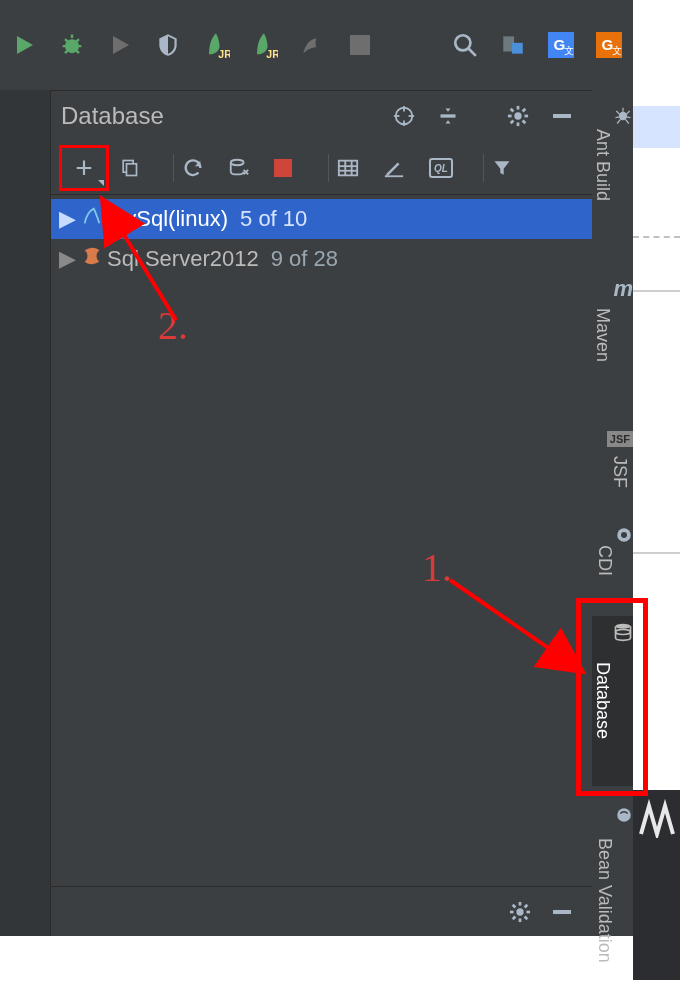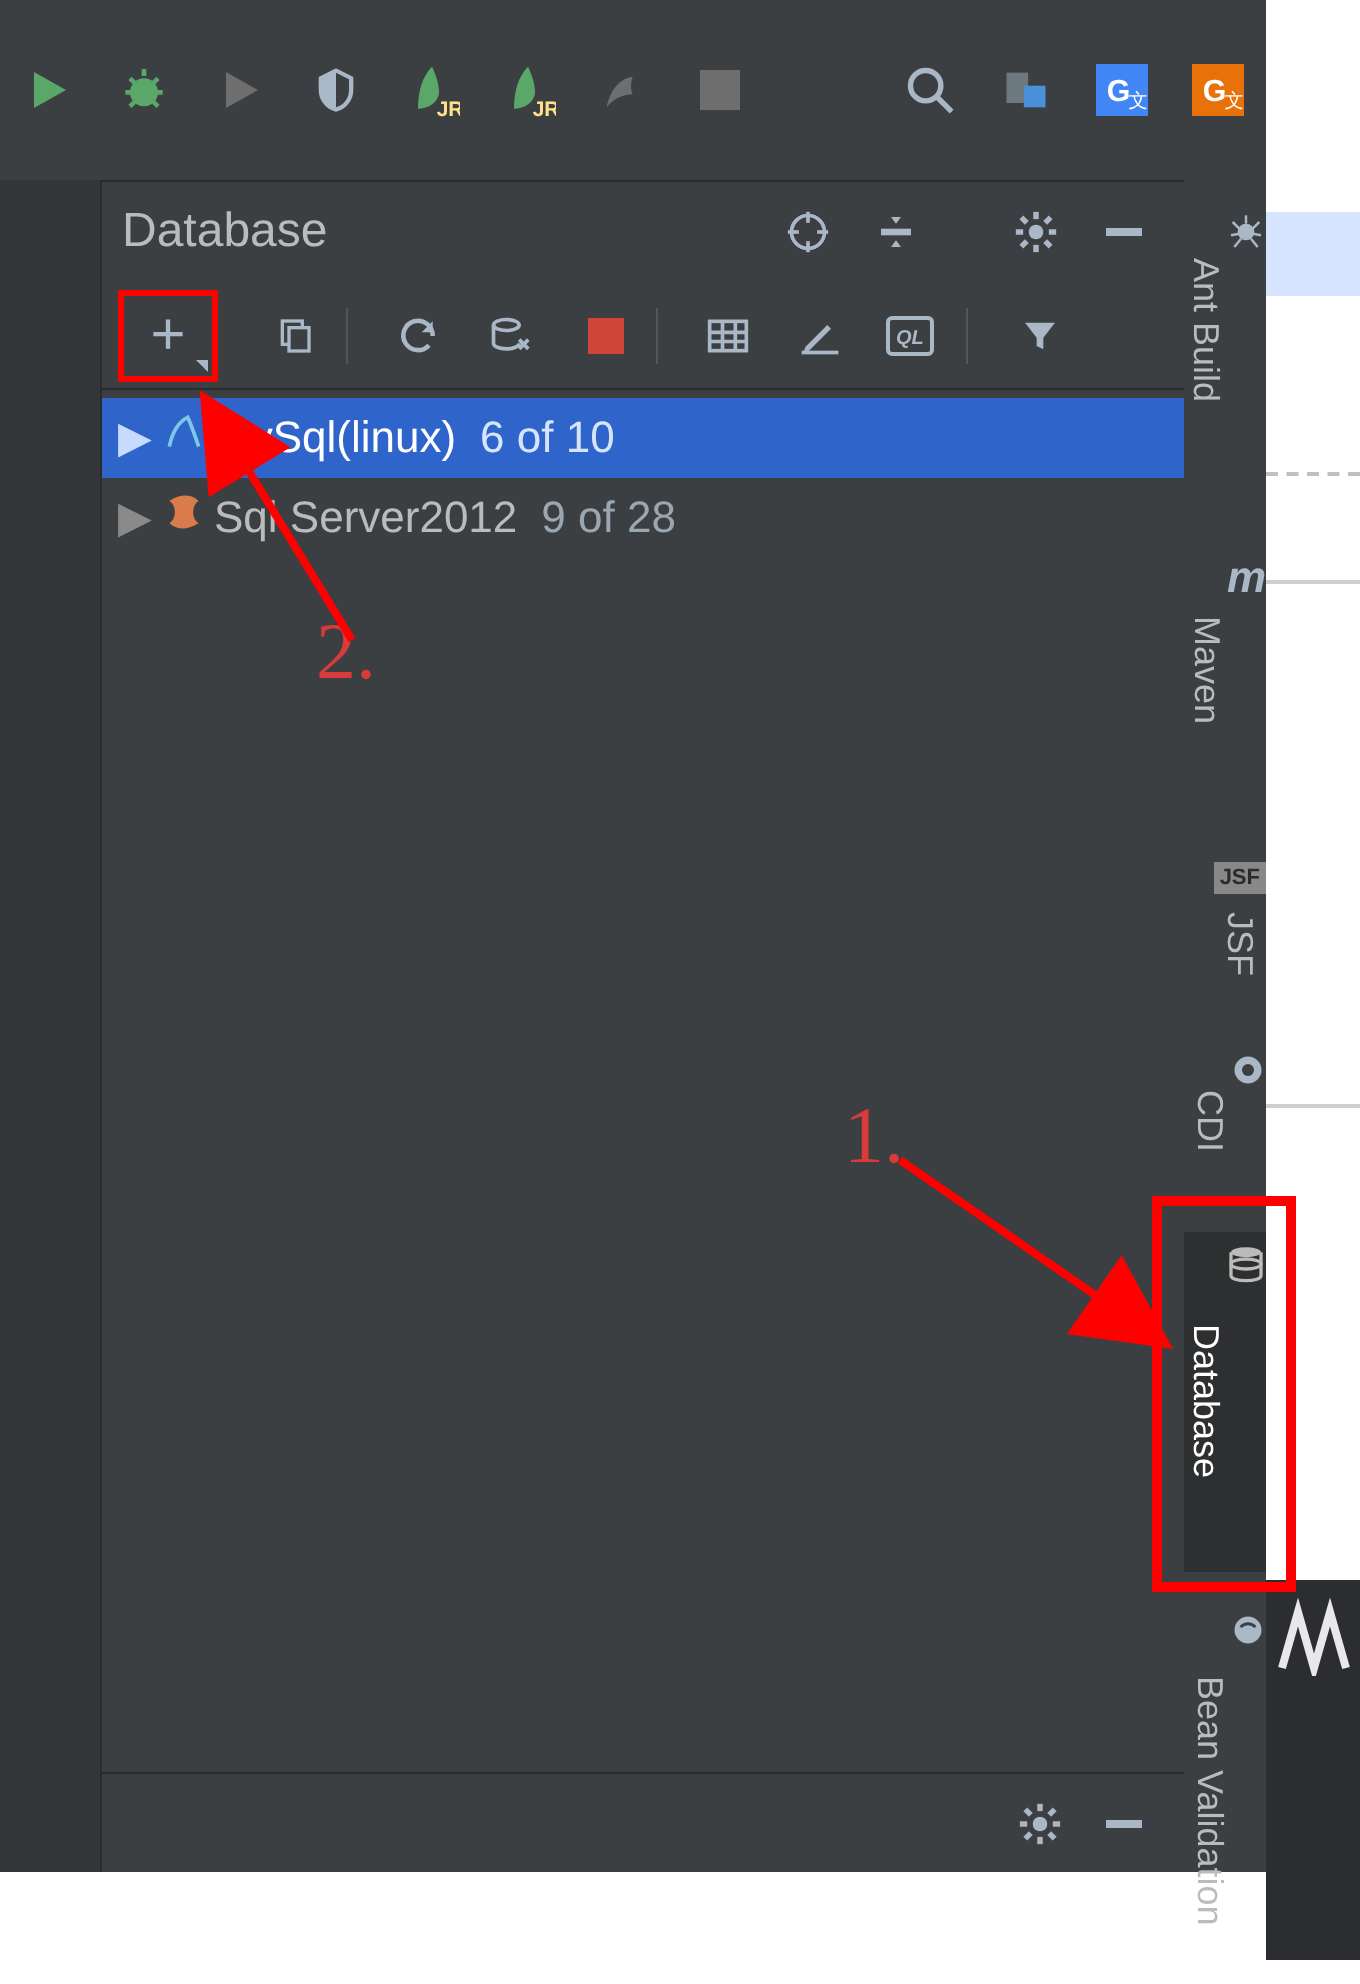--- a/index.html
+++ b/index.html
@@ -106,21 +106,21 @@
   }
   .db-toolbar .add-highlight .plus {
     font-size: 30px; color: #a9b7c6; line-height: 1;
   }
   .db-toolbar .add-highlight .tri {
     position:absolute; right:2px; bottom:2px;
     width:0;height:0;border-left:6px solid transparent;border-top:6px solid #a9b7c6;
   }
   .dbt-icon {
     width:38px; height:38px;
-    display:flex;align-items:center;justify-content:flex-end;
+    display:flex;align-items:center;justify-content:flex-start;
     color:#c4b5fd; font-size:22px; margin-right:8px;font-style:italic;
   }
   .dbt-sep {
     width:1px; height:28px; background:#555; margin: 0 8px;
   }
   .dbt-red { width:18px; height:18px; background:#d0453a; }
 
   .db-tree {
     flex:1;
     padding-top: 4px;
@@ -384,21 +384,21 @@
 
   <div class="db-tree">
     <div class="tree-row selected">
       <span class="chev">▶</span>
       <span class="icn">
         <svg width="22" height="22" viewBox="0 0 24 24">
             <path d="M4 20c2-10 6-14 10-16 2 4 4 10 6 16" fill="none" stroke="#7ec7e8" stroke-width="2"></path>
           </svg>
       </span>
       <span class="label">MySql(linux)</span>
-      <span class="count">6 of 10</span>
+      <span class="count">5 of 10</span>
     </div>
     <div class="tree-row">
       <span class="chev">▶</span>
       <span class="icn">
         <svg width="22" height="22" viewBox="0 0 24 24">
             <path d="M4 6c6-4 12-4 16 0-4 2-4 10 0 12-6 4-12 4-16 0 4-2 4-10 0-12z" fill="#d97b4a"></path>
           </svg>
       </span>
       <span class="label">Sql Server2012</span>
       <span class="count">9 of 28</span>

